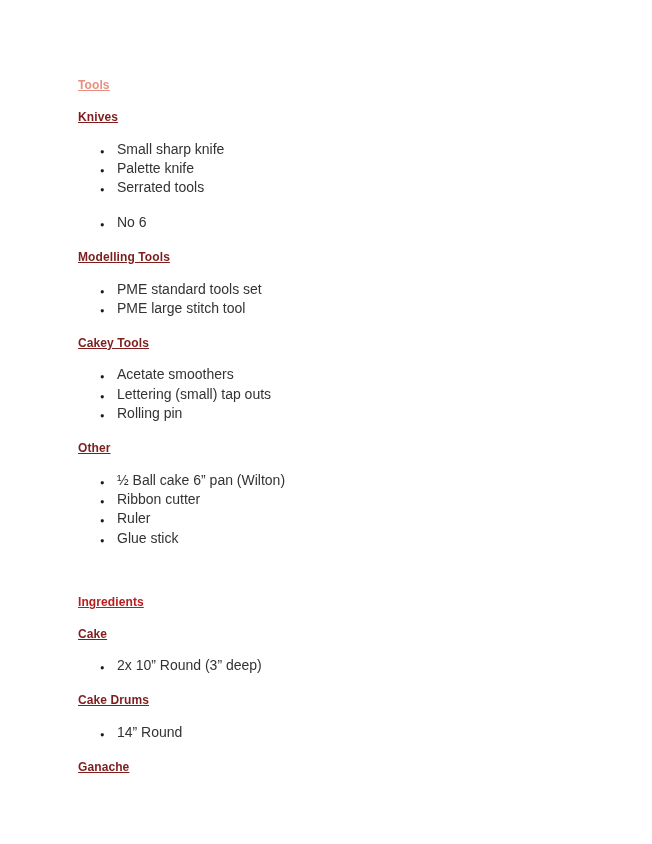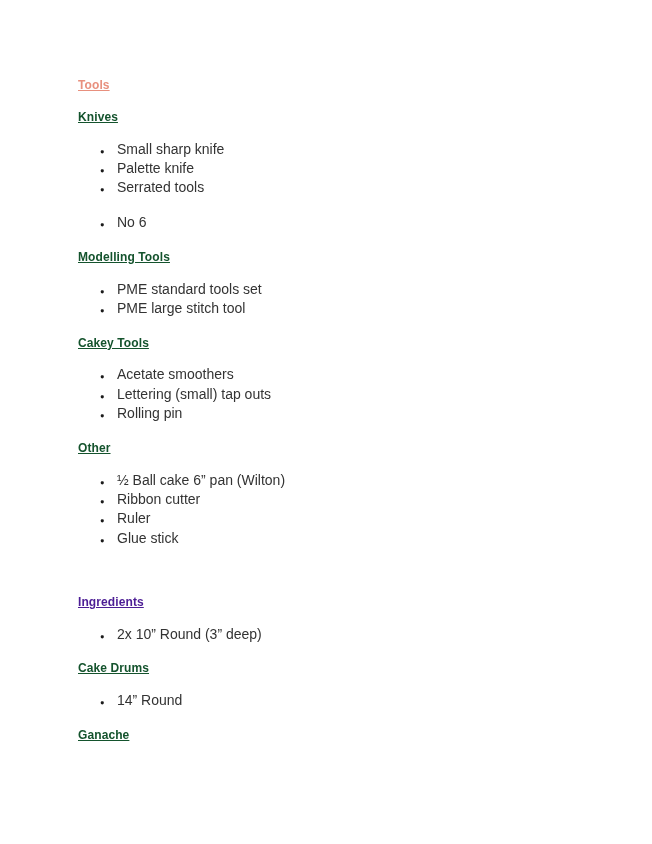--- a/index.html
+++ b/index.html
@@ -23,21 +23,21 @@
     line-height: 16.3px;
   }
   .title, .heading {
     font-size: 12px;
     font-weight: bold;
     text-decoration: underline;
     margin: 0 0 15.5px 0;
     letter-spacing: 0.1px;
   }
   .heading {
-    color: #14532d;
+    color: #7f1d1d;
   }
   .extra-gap {
     margin-top: 45px;
   }
   ul.bullets {
     list-style: none;
     margin: 0 0 15.5px 0;
     padding: 0 0 0 22px;
   }
   ul.bullets li {
@@ -128,22 +128,23 @@
     <li class="line">
       <span class="dot">●</span>
       <span class="txt">Ruler</span>
     </li>
     <li class="line">
       <span class="dot">●</span>
       <span class="txt">Glue stick</span>
     </li>
   </ul>
 
-  <h2 class="title line extra-gap" style="color: #4c1d95;">Ingredients</h2>
+  <h2 class="title line extra-gap" style="color: #b91c1c;">Ingredients</h2>
 
+  <h3 class="heading line">Cake</h3>
   <ul class="bullets">
     <li class="line">
       <span class="dot">●</span>
       <span class="txt">2x 10” Round (3” deep)</span>
     </li>
   </ul>
 
   <h3 class="heading line">Cake Drums</h3>
   <ul class="bullets">
     <li class="line">

